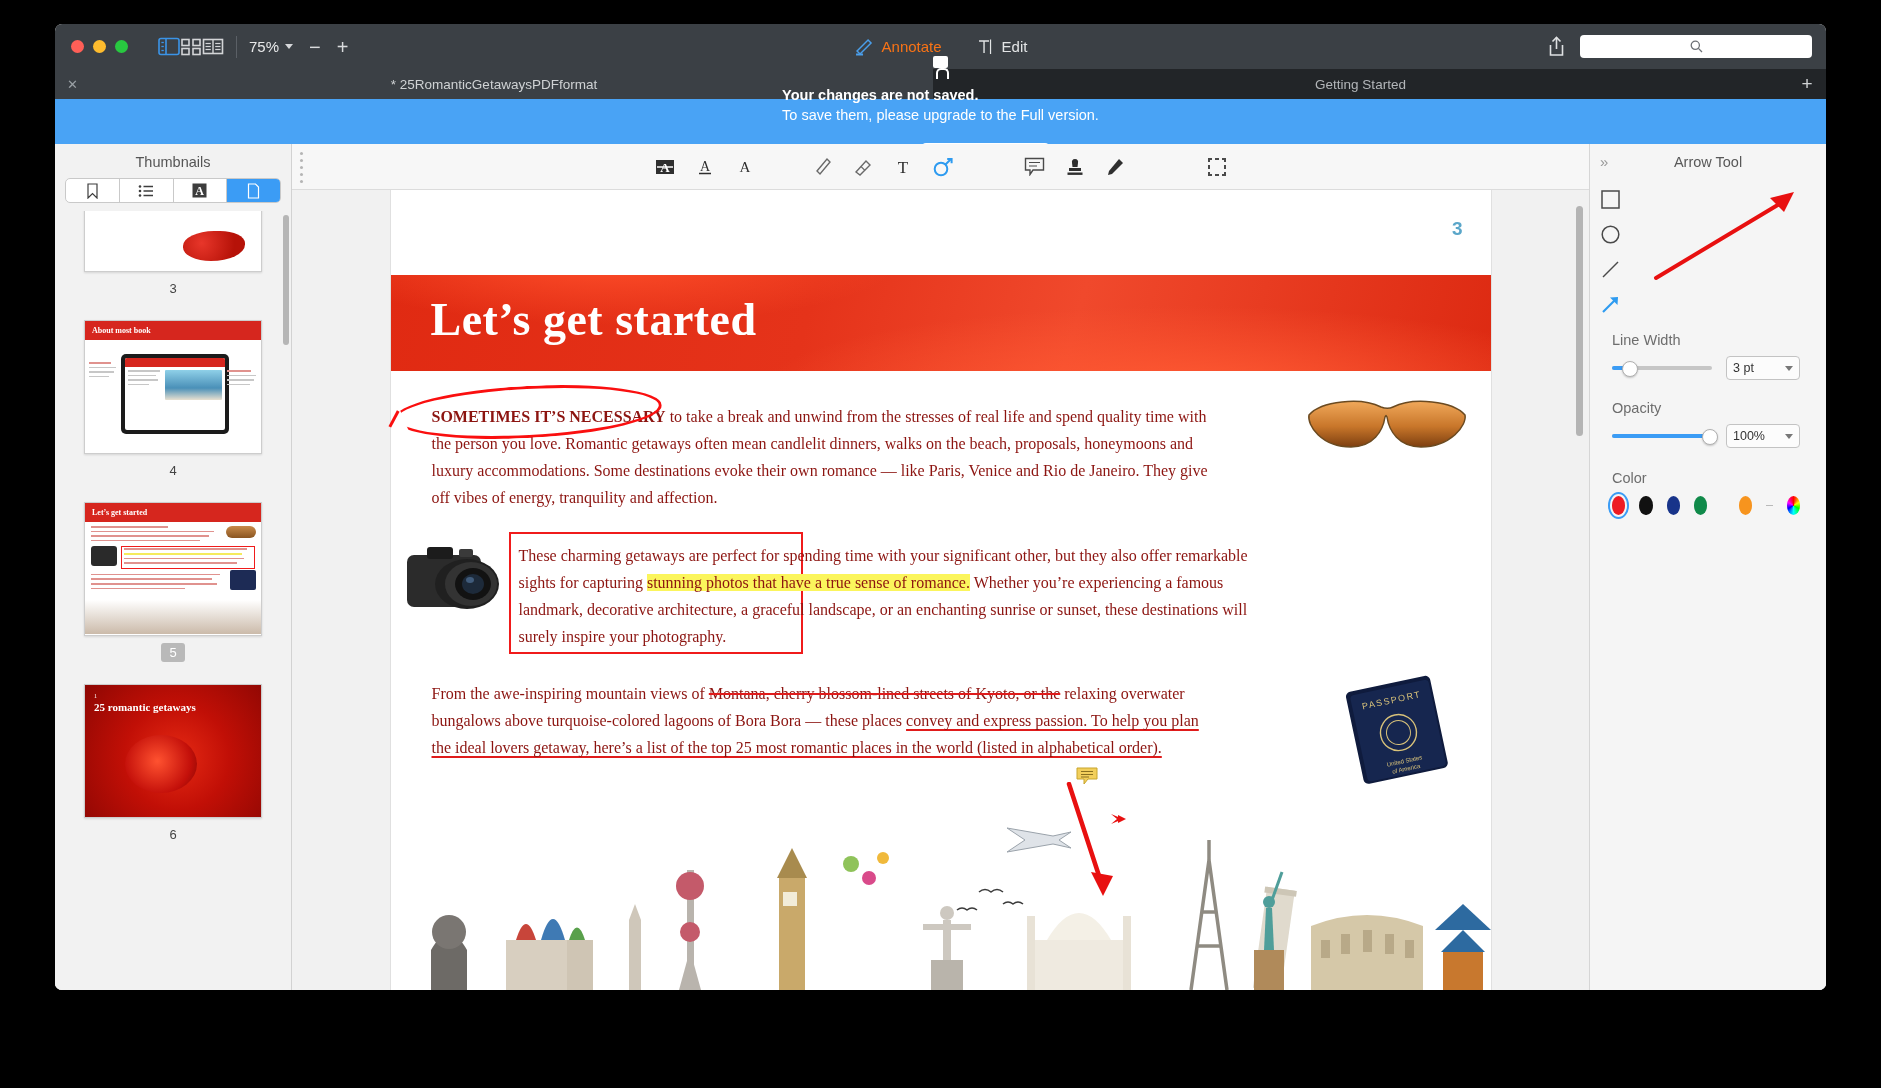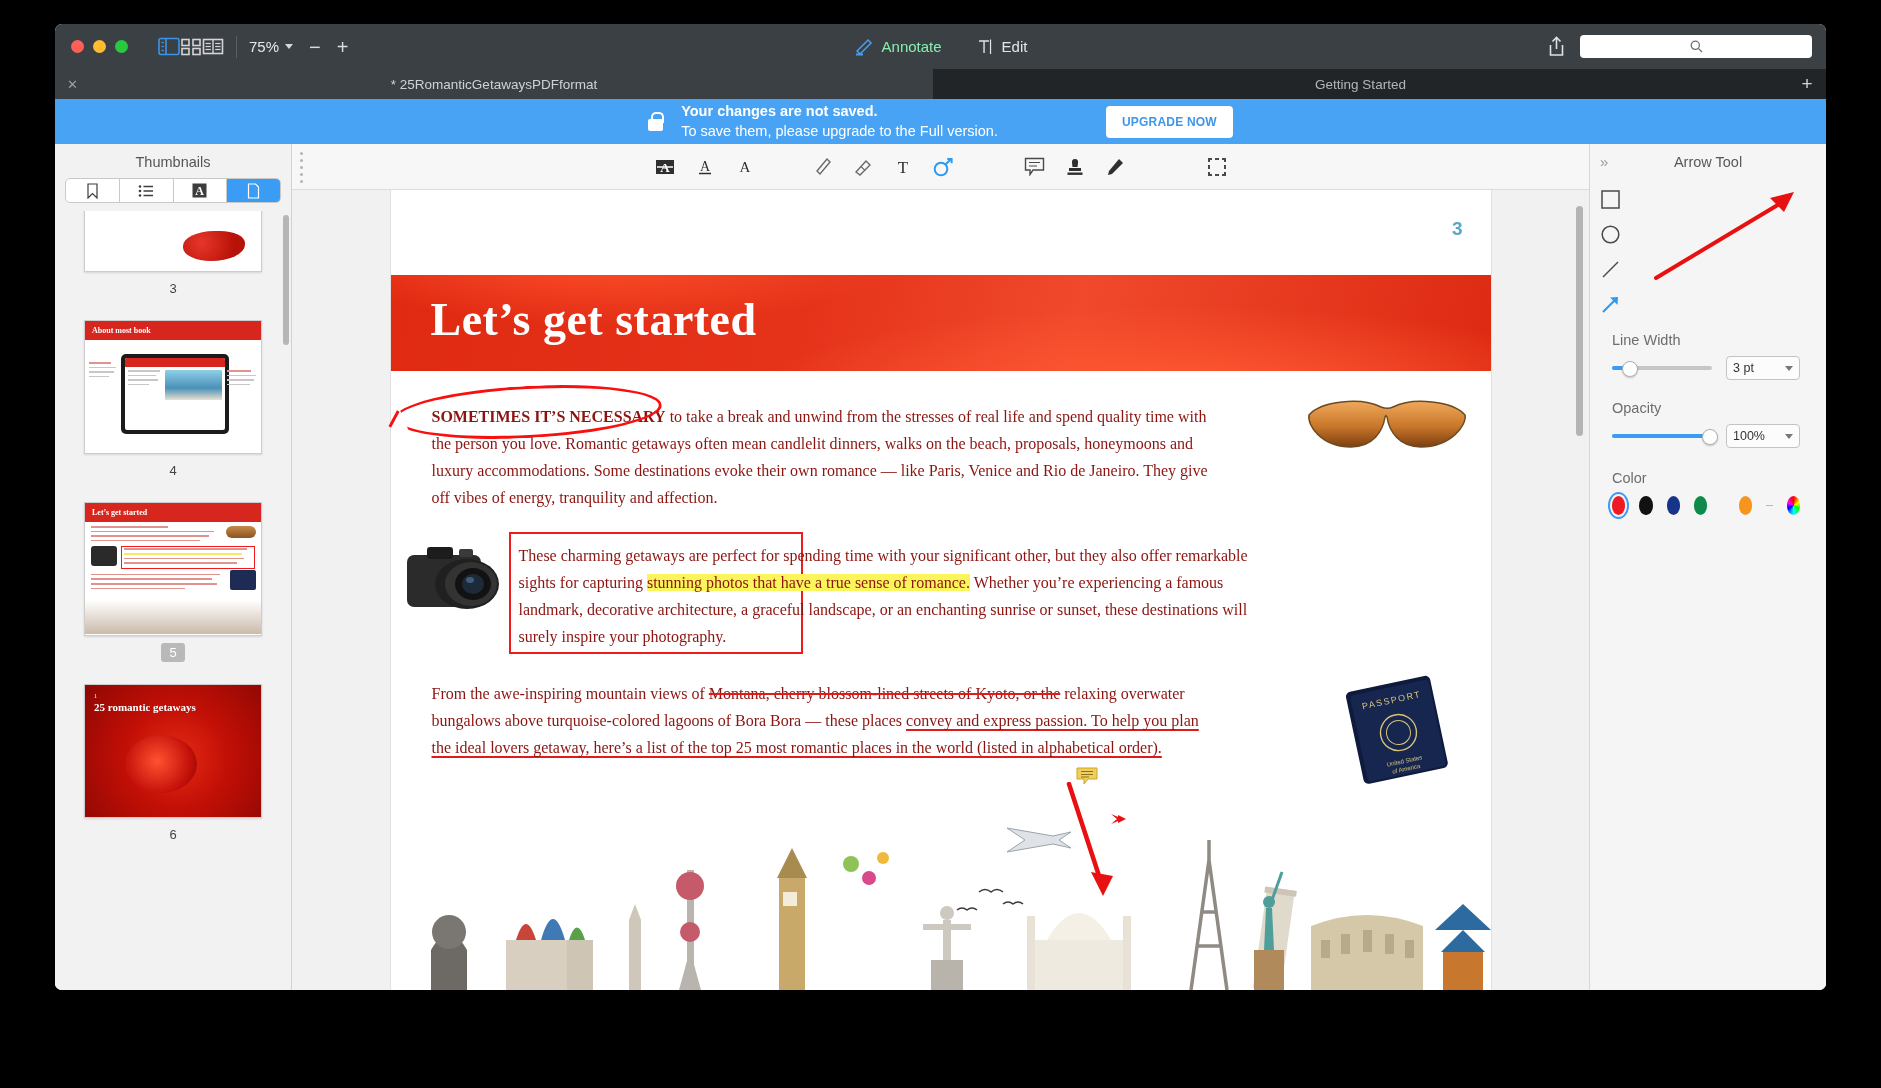--- a/index.html
+++ b/index.html
@@ -39,21 +39,21 @@
   .zoomgrp { display:flex; align-items:center; gap:16px; color:#e8e9ea; font-size:15px; }
   .zoomval { display:flex; align-items:center; gap:6px; cursor:pointer; }
   .caret { width:0;height:0;border-left:4px solid transparent;border-right:4px solid transparent;border-top:5px solid #d6d8da;}
   .zbtn { color:#d9dbdd; font-size:20px; cursor:pointer; line-height:1; }
 
   .center-tools {
     position:absolute; left:50%; transform:translateX(-50%);
     display:flex; align-items:center; gap: 34px;
   }
   .ct { display:flex; align-items:center; gap:8px; font-size:15px; cursor:pointer; }
-  .ct.annotate { color:#86efac; }
+  .ct.annotate { color:#f97316; }
   .ct.edit { color:#e3e5e6; }
 
   .tb-right { position:absolute; right:14px; display:flex; align-items:center; gap:14px; }
   .searchbox {
     width: 232px; height: 23px; background:#fff; border-radius:4px;
     display:flex; align-items:center; justify-content:center;
   }
 
   
   .tabbar { height: 30px; background:#222528; display:flex; align-items:stretch; }
@@ -63,21 +63,21 @@
   }
   .tab.active { background:#3b4045; flex: 0 0 878px; justify-content:center; }
   .tab.inactive { background:#222528; flex: 1; justify-content:center; color:#b3b6b9;}
   .tab-close { position:absolute; left:12px; color:#9aa0a5; font-size:13px; cursor:pointer; }
   .tab-add { width:38px; display:flex; align-items:center; justify-content:center; color:#cfd2d4; font-size:19px; cursor:pointer; background:#222528;}
 
   
   .banner {
     height: 45px; background:#49a3f5;
     display:flex; align-items:center; justify-content:center; gap:18px;
-    color:#fff; position:relative;
+    color:#fff; position:relative;flex-direction:column;
   }
   .lock { width:15px; height:19px; position:relative; }
   .lock-body { position:absolute; bottom:0; width:15px; height:12px; background:#fff; border-radius:2px;}
   .lock-sh { position:absolute; top:0; left:3px; width:9px; height:9px; border:2.2px solid #fff; border-bottom:none; border-radius:5px 5px 0 0;}
   .ban-txt { line-height:1.35; }
   .ban-l1 { font-weight:bold; font-size:14.5px; }
   .ban-l2 { font-size:14.5px; }
   .upgrade-btn {
     background:#fff; color:#3f95e8; font-weight:bold; font-size:12px;
     padding:9px 16px; border-radius:4px; margin-left:90px; cursor:pointer;

